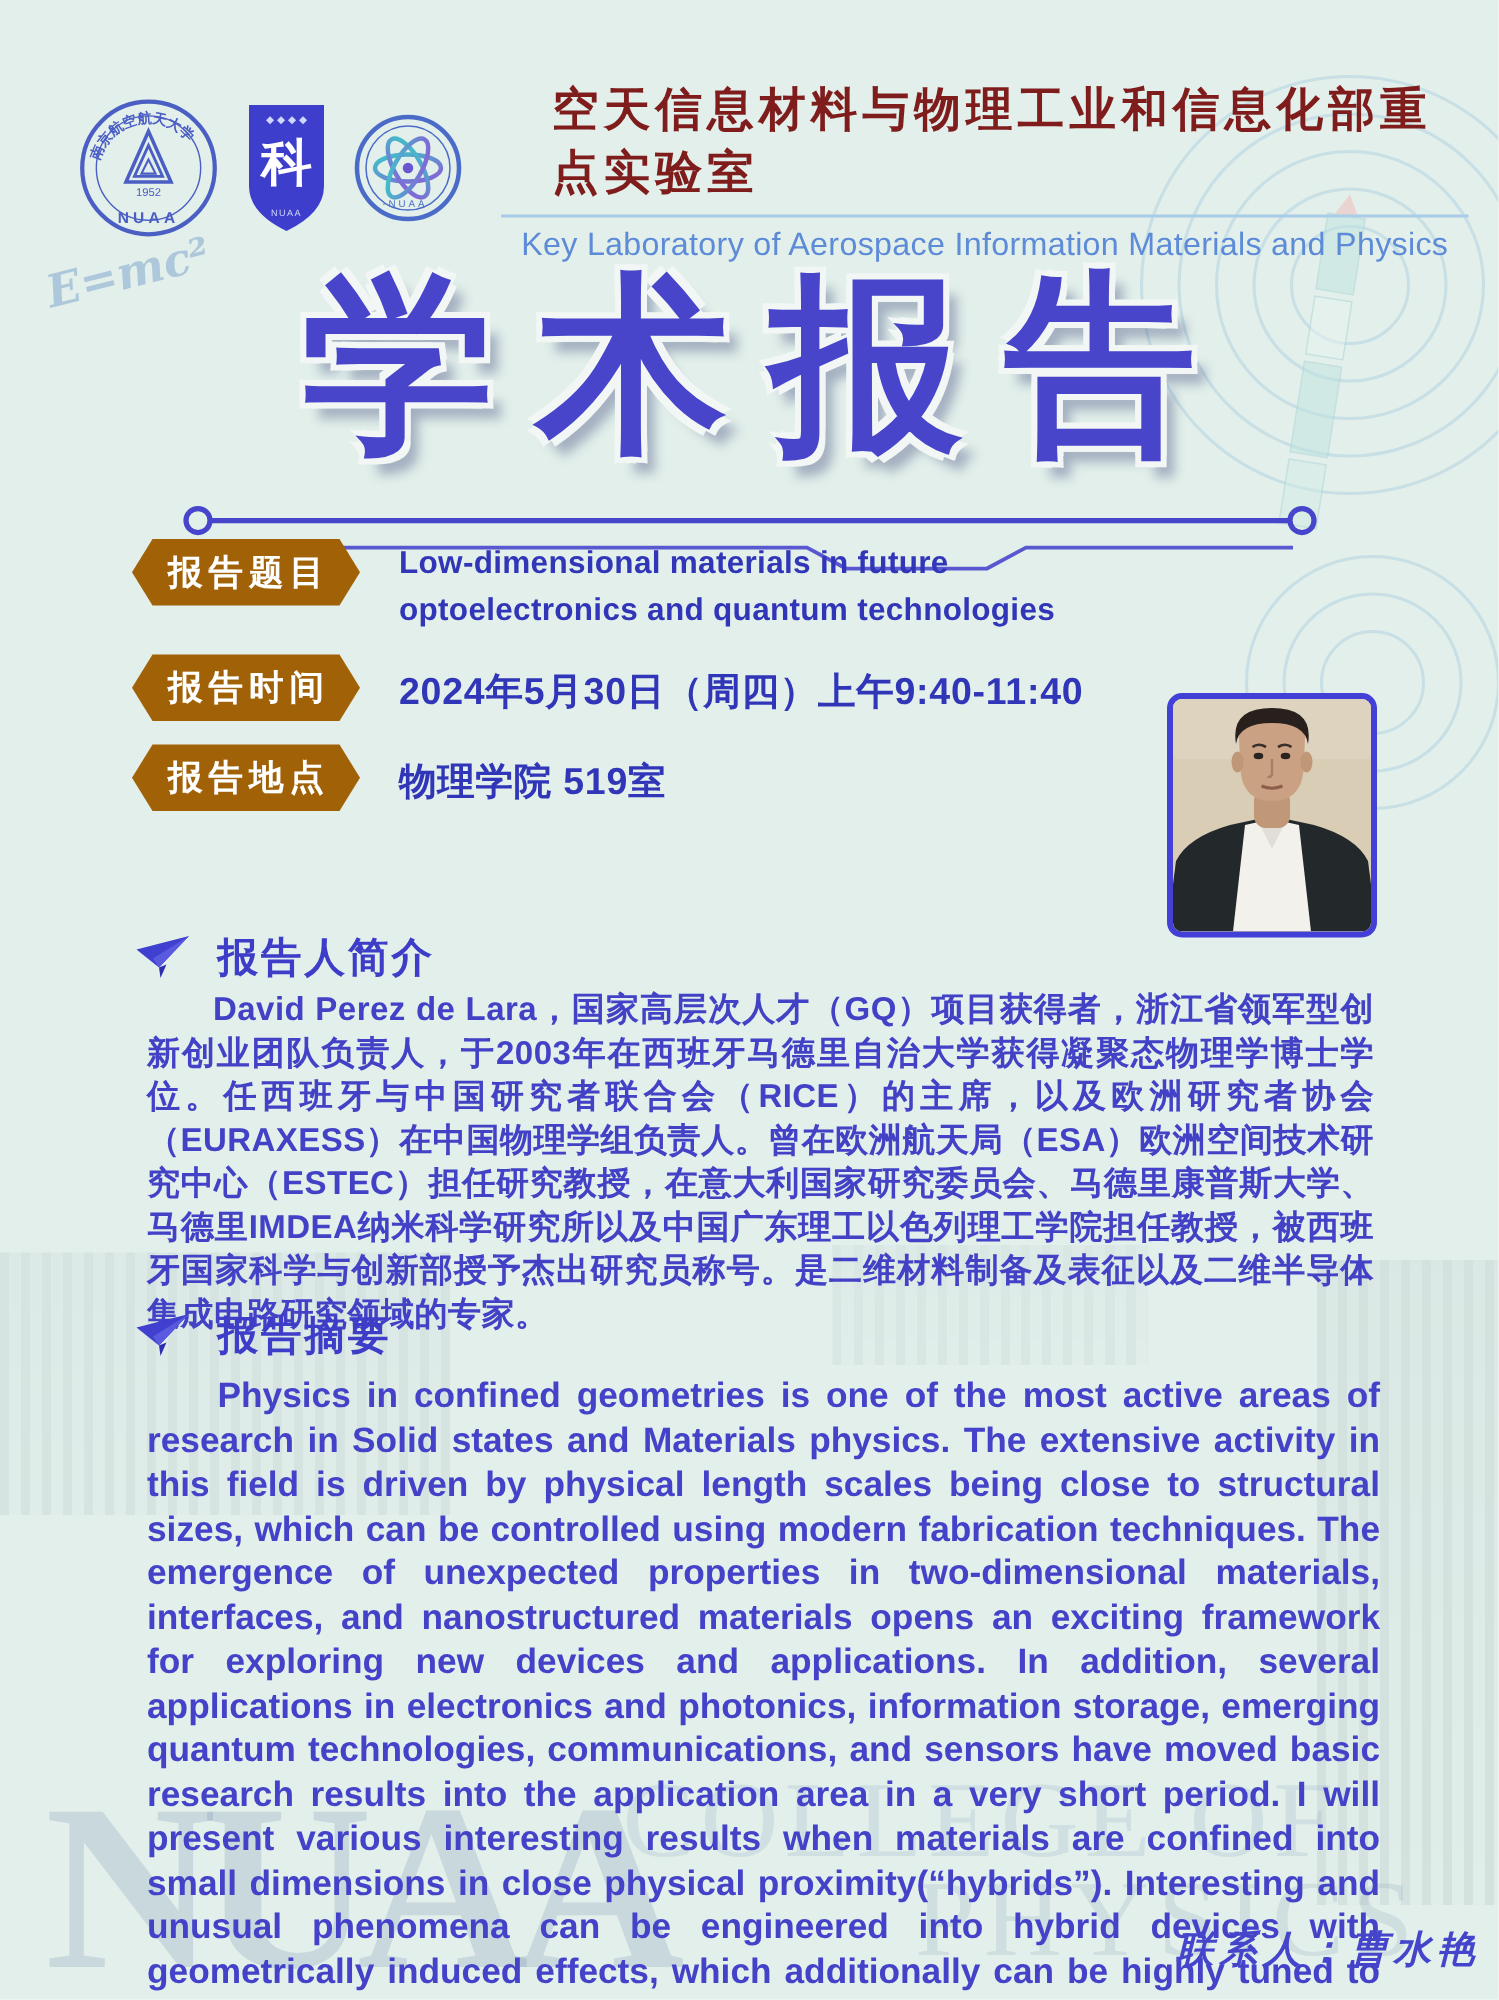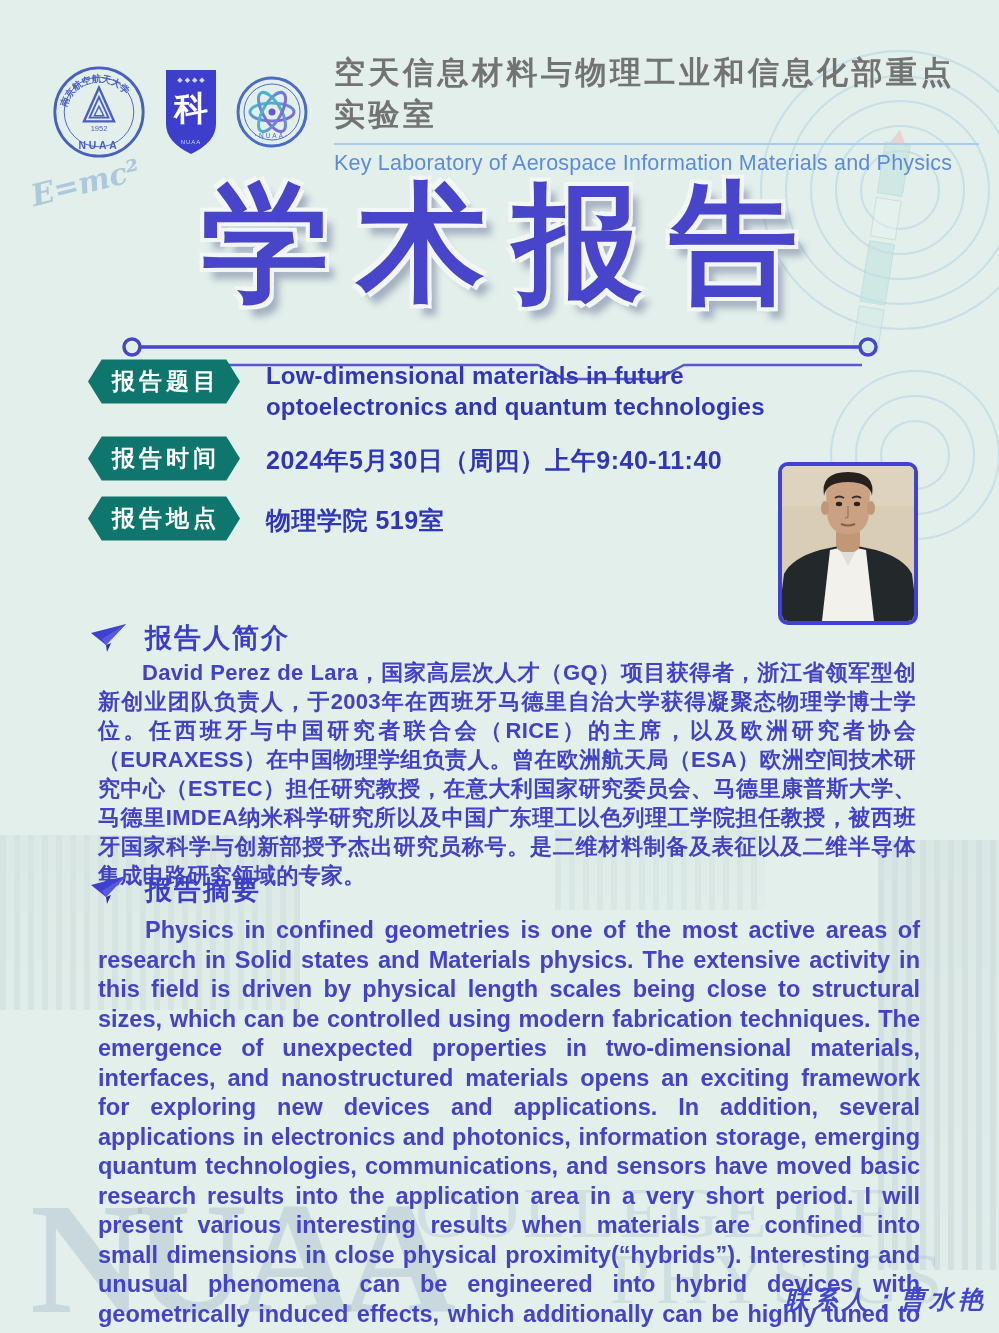--- a/index.html
+++ b/index.html
@@ -32,47 +32,47 @@
   .wm-physics{ position:absolute; left:610px; top:1238px; font-family:"Liberation Serif", serif;
             font-size:72px; color:rgba(120,145,180,.18); letter-spacing:6px;}
   .bldg{ position:absolute; opacity:.14; background:
          repeating-linear-gradient(90deg,#8fa5b2 0 6px, transparent 6px 14px),
          linear-gradient(#b9c8d2,#d7e2e6); }
 
   
   .lab-header{ position:absolute; left:52px; top:52px; width:900px; display:flex; align-items:center; gap:16px; }
   .logo{ flex:none; }
   .lab-titles{ margin-left:10px; }
-  .lab-title-cn{ font-size:31px; font-weight:bold; color:#737373; letter-spacing:3.5px; }
+  .lab-title-cn{ font-size:31px; font-weight:bold; color:#7f1d1d; letter-spacing:3.5px;margin-left:34px; }
   .lab-divider{ height:2px; background:#a9cce8; margin:7px 0 6px 0; width:645px; }
-  .lab-title-en{ font-size:21.5px; color:#5d8bd8; letter-spacing:.2px; }
+  .lab-title-en{ font-size:21.5px; color:#5d8bd8; letter-spacing:.2px;text-align:center; }
 
   
   .banner{ position:absolute; left:0; top:158px; width:999px; text-align:center; }
   .banner h1{
     font-size:128px; font-weight:900; color:#4845cb; letter-spacing:28px;
     padding-left:28px;
     text-shadow:
       -4px -4px 0 #f2f7f5, 4px -4px 0 #f2f7f5, -4px 4px 0 #f2f7f5, 4px 4px 0 #f2f7f5,
       9px 11px 7px rgba(70,80,130,.40);
   }
   .banner-line{ display:block; margin:4px auto 0 auto; }
 
   
   .info-list{ position:absolute; left:88px; top:358px; width:690px; }
   .info-row{ display:flex; align-items:flex-start; margin-bottom:13px; }
   .badge{
-    flex:none; width:152px; height:47px; background:#0f766e;
+    flex:none; width:152px; height:47px; background:#a16207;
     clip-path:polygon(0% 50%, 9% 3%, 91% 3%, 100% 50%, 91% 97%, 9% 97%);
     color:#fff; font-size:23px; font-weight:bold; letter-spacing:4px;
     display:flex; align-items:center; justify-content:center;
     text-indent:4px;
   }
   .info-value{ margin-left:26px; padding-top:2px; color:#3136b8; font-weight:bold; }
-  .title-line{ font-size:24px; line-height:31px; letter-spacing:.2px; }
+  .title-line{ font-size:21px; line-height:31px; letter-spacing:.2px; }
   .speaker-line{ display:flex; align-items:baseline; padding-top:8px; }
   .speaker-name{ font-family:"DejaVu Serif", serif; font-style:italic; font-weight:bold;
                  color:#3f45cf; font-size:29px; letter-spacing:2px; }
   .speaker-affil{ margin-left:14px; font-size:24px; color:#3136b8; font-weight:bold; }
   .plain-line{ font-size:25px; padding-top:9px; letter-spacing:.5px; }
 
   
   .photo{ position:absolute; left:778px; top:462px; width:140px; height:163px;
           border:4px solid #4340d8; border-radius:10px; overflow:hidden;
           background:#d8ccb6; }

